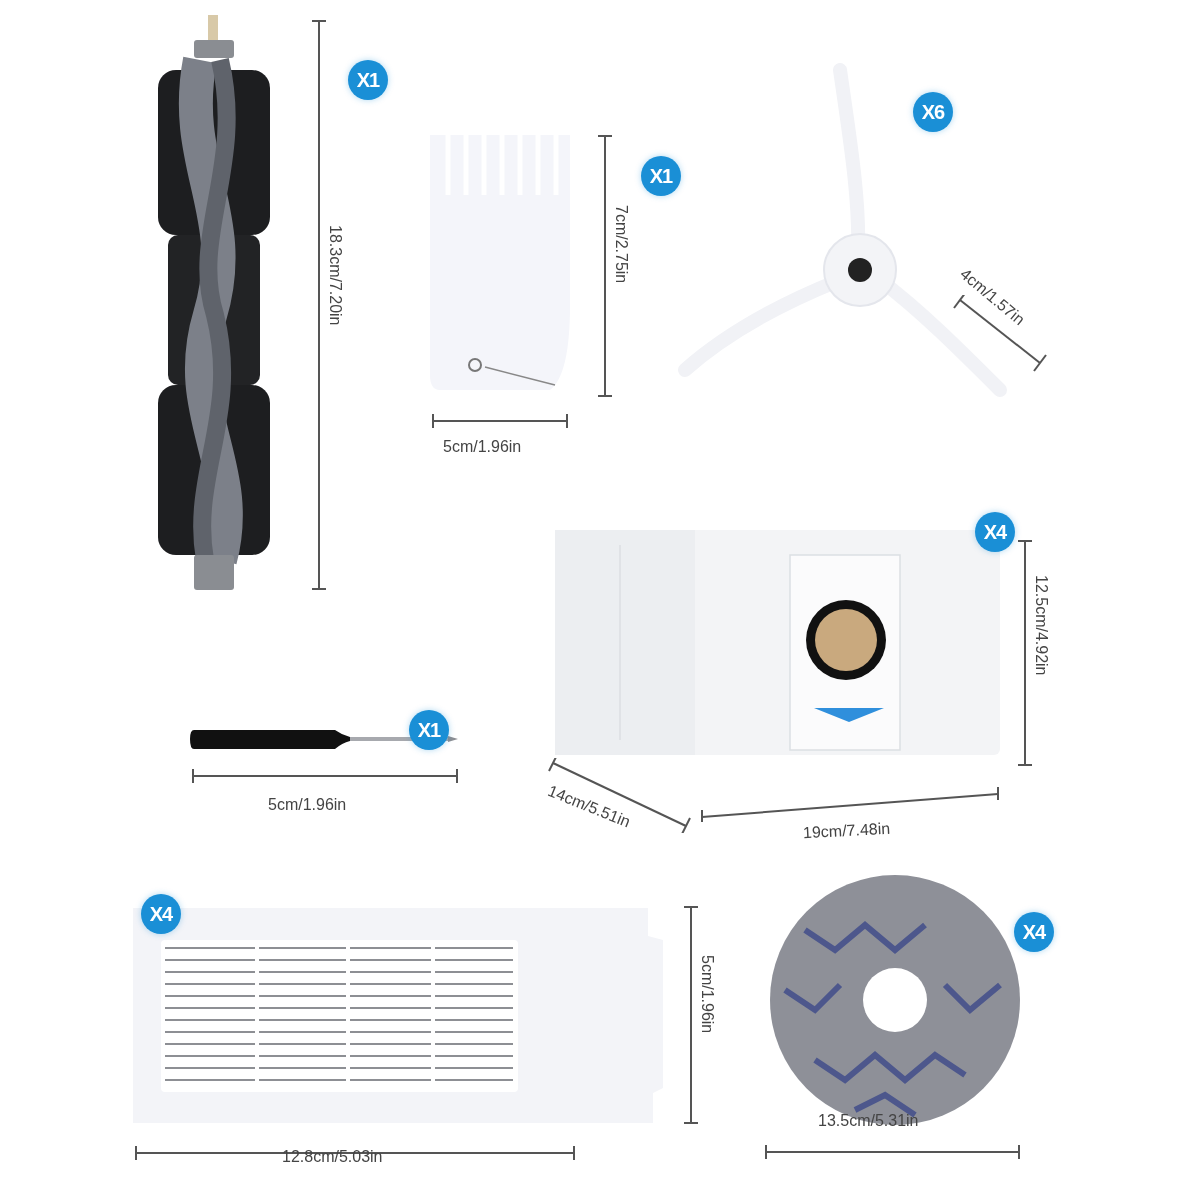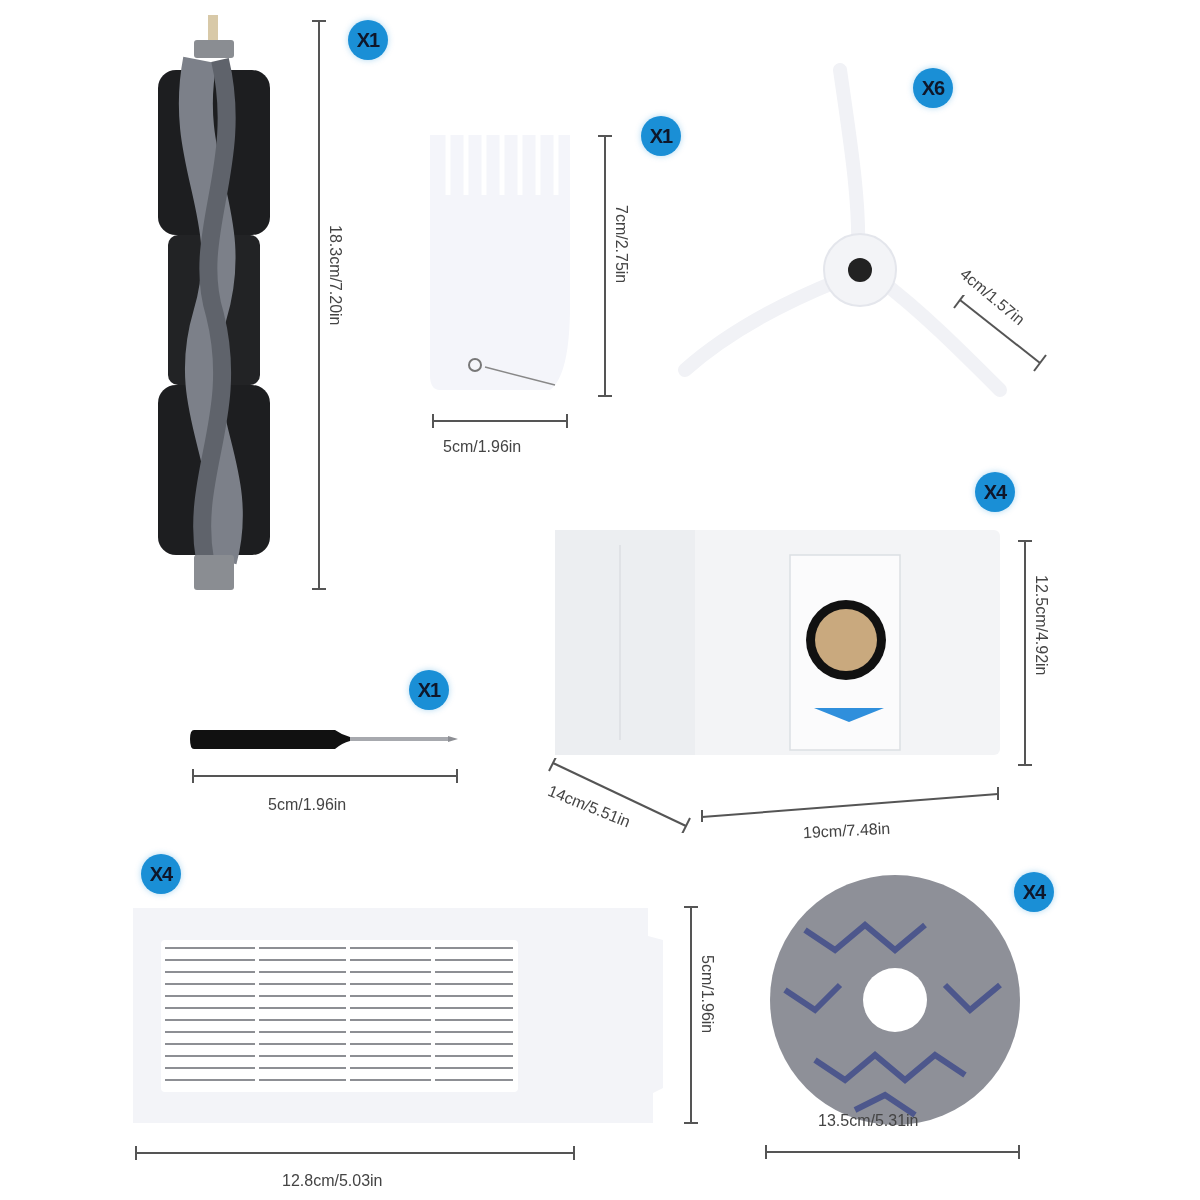--- a/index.html
+++ b/index.html
@@ -1,18 +1,18 @@
 <!DOCTYPE html>
 <html><head>
 <meta charset="utf-8">
 <style>
   html, body { margin:0; padding:0; background:#ffffff; }
   body { width:1200px; height:1200px; position:relative; overflow:hidden; font-family:"Liberation Sans", sans-serif; }
   .abs { position:absolute; }
-  .badge { position:absolute; width:40px; height:40px; border-radius:50%; background:#1a8fd6; color:#0f172a; font-family:"Liberation Sans", sans-serif; font-weight:bold; font-size:20px; display:flex; align-items:center; justify-content:center; box-shadow:0 0 6px rgba(26,143,214,0.35); letter-spacing:-1px; }
+  .badge { position:absolute; width:40px; height:40px; border-radius:50%; background:#1a8fd6; color:#ffffff; font-family:"Liberation Sans", sans-serif; font-weight:bold; font-size:20px; display:flex; align-items:center; justify-content:center; box-shadow:0 0 6px rgba(26,143,214,0.35); letter-spacing:-1px;margin-top:40px; }
   .dim { position:absolute; color:#444; font-size:16px; font-family:"Liberation Sans", sans-serif; white-space:nowrap; }
   .hline { position:absolute; height:2px; background:#555; }
   .hline::before, .hline::after { content:""; position:absolute; top:-6px; width:2px; height:14px; background:#555; }
   .hline::before { left:0; } .hline::after { right:0; }
   .vline { position:absolute; width:2px; background:#555; }
   .vline::before, .vline::after { content:""; position:absolute; left:-6px; height:2px; width:14px; background:#555; }
   .vline::before { top:0; } .vline::after { bottom:0; }
   .vtext { position:absolute; color:#444; font-size:16px; white-space:nowrap; transform-origin:left top; transform:rotate(90deg); }
 </style>
 </head>
@@ -63,21 +63,21 @@
     <path d="M210 220 C250 250, 290 290, 330 330" stroke="#f1f2f6" stroke-width="14" fill="none" stroke-linecap="round"></path>
     <circle cx="190" cy="210" r="36" fill="#f3f4f7" stroke="#e4e6ec" stroke-width="2"></circle>
     <circle cx="190" cy="210" r="12" fill="#222"></circle>
   </svg>
   <svg class="abs" style="left:950px;top:295px" width="100" height="80">
     <line x1="10" y1="5" x2="90" y2="68" stroke="#555" stroke-width="2"></line>
     <line x1="4" y1="13" x2="16" y2="-3" stroke="#555" stroke-width="2"></line>
     <line x1="84" y1="76" x2="96" y2="60" stroke="#555" stroke-width="2"></line>
   </svg>
   <div class="dim" style="left:968px;top:265px;transform:rotate(40deg);transform-origin:left top">4cm/1.57in</div>
-  <div class="badge" style="left:913px;top:68px">X6</div>
+  <div class="badge" style="left:913px;top:52px">X6</div>
 </div>
 
 <div>
   <svg class="abs" style="left:550px;top:530px" width="460" height="230">
     <rect x="5" y="0" width="445" height="225" fill="#f3f4f6" rx="6"></rect>
     <rect x="5" y="0" width="140" height="225" fill="#eceef1"></rect>
     <line x1="70" y1="15" x2="70" y2="210" stroke="#e0e2e6" stroke-width="2"></line>
     <rect x="240" y="25" width="110" height="195" fill="#fbfbfc" stroke="#dcdfe3" stroke-width="1.5"></rect>
     <circle cx="296" cy="110" r="40" fill="#111"></circle>
     <circle cx="296" cy="110" r="31" fill="#c9a97e"></circle>
@@ -131,21 +131,21 @@
     </g>
     <g stroke="#ffffff" stroke-width="4">
       <line x1="124" y1="32" x2="124" y2="184"></line>
         <line x1="215" y1="32" x2="215" y2="184"></line>
       <line x1="300" y1="32" x2="300" y2="184"></line>
     </g>
   </svg>
   <div class="vline" style="left:690px;top:906px;height:218px"></div>
   <div class="vtext" style="left:716px;top:955px">5cm/1.96in</div>
   <div class="hline" style="left:135px;top:1152px;width:440px"></div>
-  <div class="dim" style="left:282px;top:1172px">12.8cm/5.03in</div>
+  <div class="dim" style="left:282px;top:1148px">12.8cm/5.03in</div>
   <div class="badge" style="left:141px;top:854px">X4</div>
 </div>
 
 <div>
   <svg class="abs" style="left:765px;top:870px" width="260" height="260">
     <circle cx="130" cy="130" r="125" fill="#8e9098"></circle>
     <g stroke="#3d4a8a" stroke-width="6" fill="none" opacity="0.8">
       <path d="M40 60 L70 80 L100 55 L130 80 L160 55"></path>
       <path d="M20 120 L50 140 L75 115"></path>
       <path d="M180 115 L205 140 L235 115"></path>

